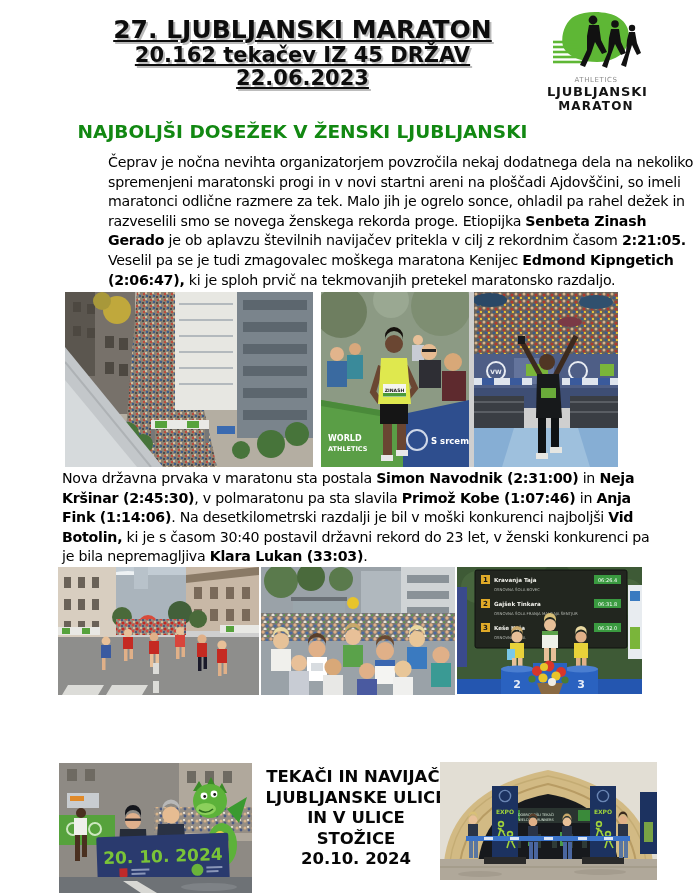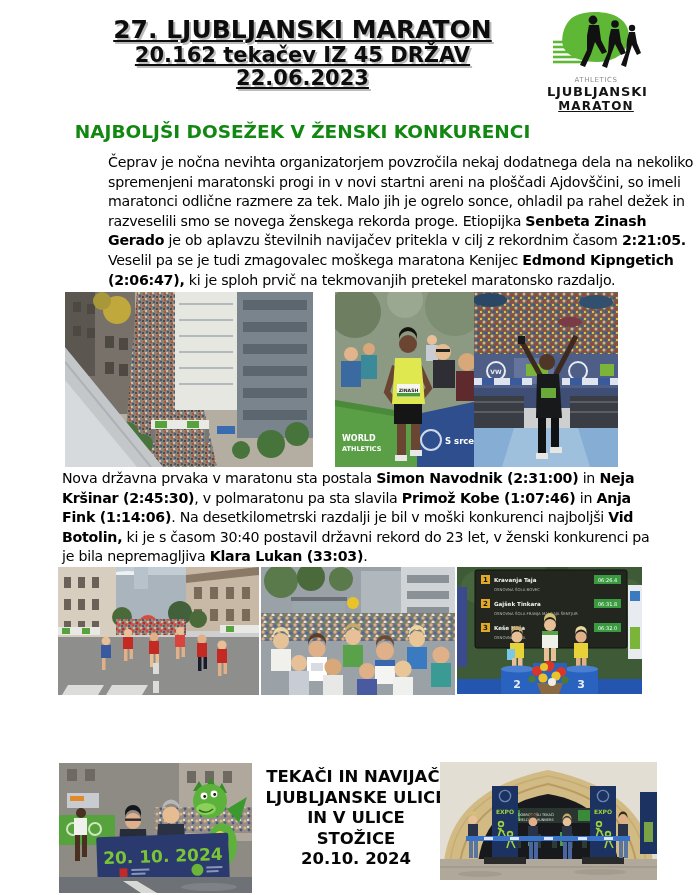--- a/index.html
+++ b/index.html
@@ -9,32 +9,32 @@
 
   .title-block{position:absolute;left:55px;top:16px;width:495px;text-align:center;
                font-weight:bold;color:#0d0d0d;text-decoration:underline;}
   .title-l1{font-size:25px;line-height:28px;text-shadow:2px 2px 0 #b9b9b9;}
   .title-l2{font-size:21px;line-height:23px;text-shadow:2px 2px 0 #bdbdbd;}
   .title-l3{font-size:21px;line-height:23px;text-shadow:2px 2px 0 #bdbdbd;}
 
   .logo{position:absolute;left:547px;top:12px;width:98px;text-align:center;}
   .logo-brand{font-size:7px;color:#8d8d8d;letter-spacing:.6px;margin-top:2px;}
   .logo-name1{font-size:13px;font-weight:bold;color:#141414;letter-spacing:.8px;}
-  .logo-name2{font-size:12px;font-weight:bold;color:#141414;letter-spacing:1.2px;text-decoration:underline;}
+  .logo-name2{font-size:12px;font-weight:bold;color:#141414;letter-spacing:1.2px;}
 
   .section-heading{position:absolute;left:55px;top:121px;width:495px;text-align:center;
                    font-size:18.5px;font-weight:bold;color:#128812;}
 
   .para{position:absolute;left:62px;width:596px;font-size:14.2px;line-height:19.6px;
         letter-spacing:-0.25px;color:#000;}
   #p1{top:153px;margin-left:46px;} #p2{top:469px;} #p3{top:702px;}
 
   .photo{position:absolute;overflow:hidden;background:#cfcfcf;}
   #ph-start   {left:65px; top:292px;width:248px;height:175px;}
-  #ph-zinash  {left:335px;top:292px;width:176px;height:175px;}
+  #ph-zinash  {left:321px;top:292px;width:176px;height:175px;}
   #ph-finish  {left:474px;top:292px;width:144px;height:175px;}
   #ph-kids    {left:58px; top:567px;width:201px;height:128px;}
   #ph-crowd   {left:261px;top:567px;width:194px;height:128px;}
   #ph-podium  {left:457px;top:567px;width:185px;height:127px;}
   #ph-mascot  {left:59px; top:763px;width:193px;height:130px;}
   #ph-arena   {left:440px;top:762px;width:217px;height:118px;}
 
   .invite{position:absolute;left:252px;top:767px;width:208px;text-align:center;
           font-weight:bold;font-size:16.5px;line-height:20.6px;color:#060606;}
 </style>
@@ -66,21 +66,21 @@
         <path d="M64,17 L72,17 L74,30 L79,41 L74,43 L68,32 L64,43 L60,56 L55,54 L61,40 L62,26 Z"></path>
         <circle cx="85" cy="16" r="3.2"></circle>
         <path d="M82,20 L88,20 L90,31 L94,41 L90,43 L85,33 L82,43 L79,55 L74,53 L79,40 L80,28 Z"></path>
       </g>
     </svg>
     <div class="logo-brand">ATHLETICS</div>
     <div class="logo-name1">LJUBLJANSKI</div>
     <div class="logo-name2">MARATON</div>
   </div>
 
-  <div class="section-heading">NAJBOLJŠI DOSEŽEK V ŽENSKI KONKURENCI</div>
+  <div class="section-heading">NAJBOLJŠI DOSEŽEK V ŽENSKI LJUBLJANSKI</div>
 
   <div class="para" id="p1"><span>Čeprav je nočna nevihta organizatorjem povzročila nekaj dodatnega dela na nekoliko spremenjeni maratonski progi in v novi startni areni na ploščadi Ajdovščini, so imeli maratonci odlične razmere za tek. Malo jih je ogrelo sonce, ohladil pa rahel dežek in razveselili smo se novega ženskega rekorda proge. Etiopijka </span><b>Senbeta Zinash Gerado</b><span> je ob aplavzu številnih navijačev pritekla v cilj z rekordnim časom </span><b>2:21:05.</b><span> Veselil pa se je tudi zmagovalec moškega maratona Kenijec </span><b>Edmond Kipngetich (2:06:47),</b><span> ki je sploh prvič na tekmovanjih pretekel maratonsko razdaljo.</span></div>
   <div class="para" id="p2"><span>Nova državna prvaka v maratonu sta postala </span><b>Simon Navodnik (2:31:00)</b><span> in </span><b>Neja Kršinar (2:45:30)</b><span>, v polmaratonu pa sta slavila </span><b>Primož Kobe (1:07:46)</b><span> in </span><b>Anja Fink (1:14:06)</b><span>. Na desetkilometrski razdalji je bil v moški konkurenci najboljši </span><b>Vid Botolin,</b><span> ki je s časom 30:40 postavil državni rekord do 23 let, v ženski konkurenci pa je bila nepremagljiva </span><b>Klara Lukan (33:03)</b><span>.</span></div>
 
   <div class="photo" id="ph-start">
     <svg width="248" height="175" viewBox="0 0 248 175">
       <defs>
         <pattern id="c1" width="7" height="6" patternUnits="userSpaceOnUse">
           <rect width="7" height="6" fill="#8d8373"></rect>
           <circle cx="2" cy="2" r="1.2" fill="#c0493a"></circle>

